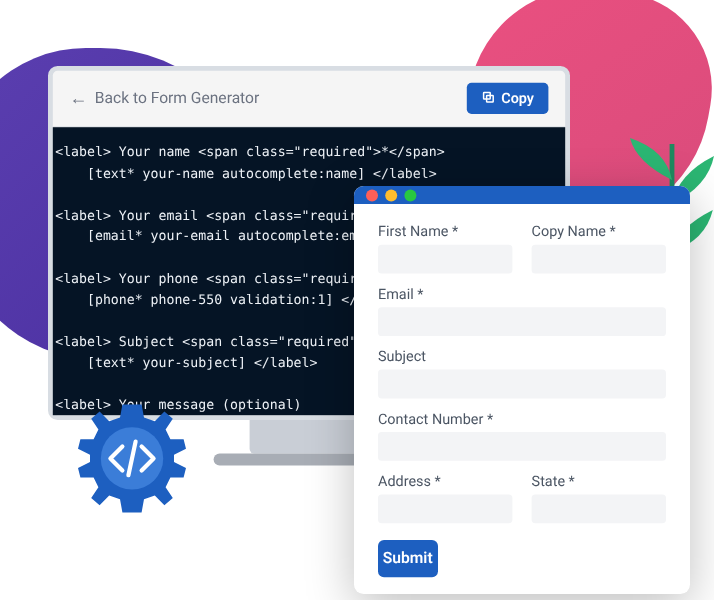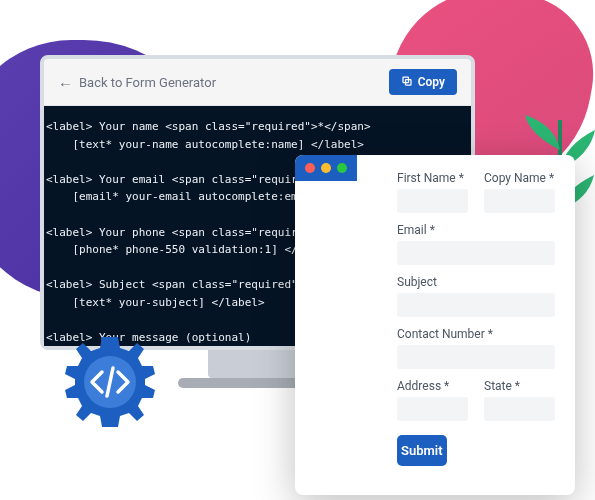--- a/index.html
+++ b/index.html
@@ -14,21 +14,21 @@
   .base{width:160px;height:10px;background:#a8adb5;margin:0 auto;border-radius:50px;}
   .toolbar{display:flex;align-items:center;padding:10px 14px;border-bottom:1px solid #e3e6ea;}
   .back{display:flex;align-items:center;color:#6b7280;font-size:13px;cursor:pointer;}
   .back .arrow{margin-right:6px;font-size:15px;}
   .spacer{flex:1;}
   .btn{display:inline-flex;align-items:flex-start;gap:5px;background:#1d5fc0;color:#fff;border:none;padding:6px 12px;border-radius:4px;font-size:12px;margin-left:6px;cursor:pointer;font-weight:600;}
   .btn svg,.btn .glyph{width:12px;height:12px;}
   .code{flex:1;background:#051425;color:#eef2f7;font-family:ui-monospace,SFMono-Regular,Menlo,Consolas,monospace;font-size:11px;line-height:1.6;padding:12px 2px;overflow:hidden;white-space:pre;}
   .gear{position:absolute;left:60px;top:332px;z-index:2;}
   .gear svg{width:100px;height:100px;}
-  .panel{position:absolute;top:155px;left:295px;width:280px;height:340px;background:#fff;border-radius:8px;box-shadow:0 10px 40px rgba(0,0,0,.25);z-index:6;overflow:hidden;display:flex;flex-direction:row;gap:20px;}
+  .panel{position:absolute;top:155px;left:295px;width:280px;height:340px;background:#fff;border-radius:8px;box-shadow:0 10px 40px rgba(0,0,0,.25);z-index:6;overflow:hidden;display:flex;flex-direction:column;}
   .titlebar{background:#1d5fc0;height:26px;display:flex;align-items:center;padding:0 10px;gap:6px;}
   .dot{width:10px;height:10px;border-radius:50%;}
   .d1{background:#ff5f57;}.d2{background:#ffbd2e;}.d3{background:#28c840;}
   .form{padding:16px 20px 14px;flex:1;}
   .row{display:flex;gap:16px;margin-bottom:10px;}
   .field{flex:1;}
   .lbl{font-size:12px;color:#4b5563;display:block;margin-bottom:4px;}
   .inp{width:100%;height:24px;background:#f3f4f6;border:none;border-radius:3px;font-size:12px;padding:0 6px;}
   .submit{background:#1d5fc0;color:#fff;border:none;padding:8px 4px;border-radius:5px;font-size:13px;font-weight:600;cursor:pointer;margin-top:4px;}
 </style>

